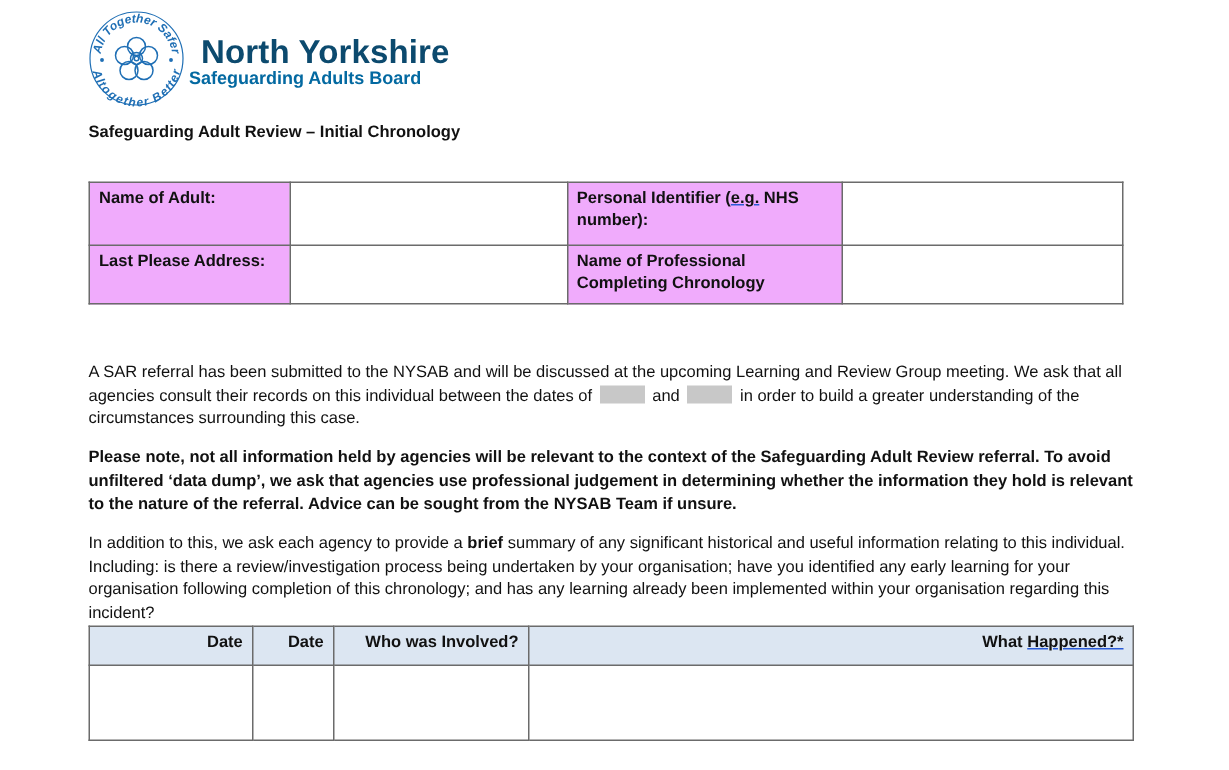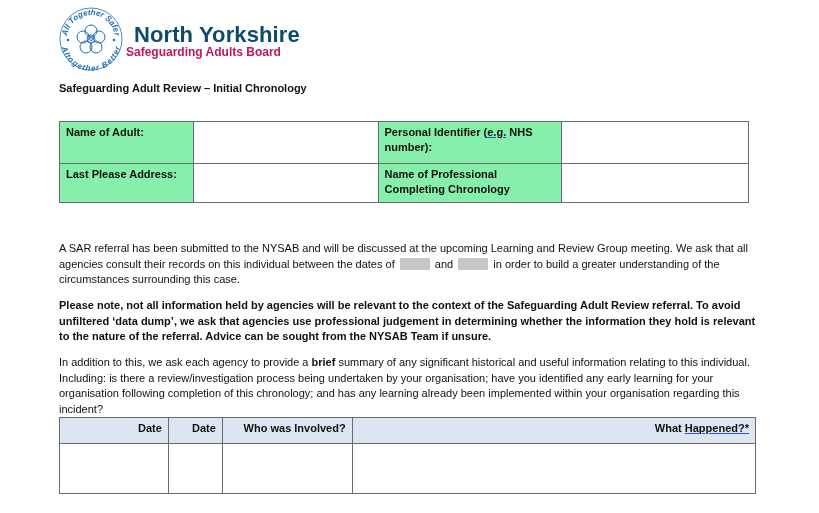--- a/index.html
+++ b/index.html
@@ -1,24 +1,24 @@
 <!DOCTYPE html>
 <html><head>
 <meta charset="utf-8">
 <style>
   html, body { margin:0; padding:0; background:#ffffff; }
   body { width:819px; height:513px; position:relative; overflow:hidden;
          font-family:"Liberation Sans", sans-serif; color:#111; }
   .logo { position:absolute; left:58px; top:6px; width:66px; height:66px; }
   .brand-title { position:absolute; left:134px; top:22px; font-size:22px; font-weight:bold; color:#0c4a6e; letter-spacing:0.1px; }
-  .brand-sub { position:absolute; left:126px; top:45px; font-size:12px; font-weight:bold; color:#be185d; }
+  .brand-sub { position:absolute; left:126px; top:45px; font-size:12px; font-weight:bold; color:#0369a1; }
   .doc-title { position:absolute; left:59px; top:82px; font-size:11px; font-weight:bold; }
   table { border-collapse:collapse; position:absolute; font-size:11px; }
   td, th { border:1px solid #6b6b6b; vertical-align:top; padding:3px 6px; text-align:left; line-height:15px; }
-  .lbl { background:#86efac; font-weight:bold; }
+  .lbl { background:#f0abfc; font-weight:bold; }
   #info { left:59px; top:121px; width:690px; }
   #info tr.r1 td { height:35px; }
   #info tr.r2 td { height:19px; }
   #info tr.r3 td { height:32px; }
   p.para { position:absolute; left:59px; width:700px; margin:0; font-size:11px; line-height:15.5px; }
   .blank { display:inline-block; width:30px; height:12px; background:#c8c8c8; vertical-align:-2px; margin:0 2px; }
   .ul { text-decoration:underline; text-decoration-color:#2a5bd7; }
   #chrono { left:59px; top:417px; width:697px; }
   #chrono th { background:#dce6f2; font-weight:bold; text-align:right; height:19px; }
   #chrono td { height:43px; }

